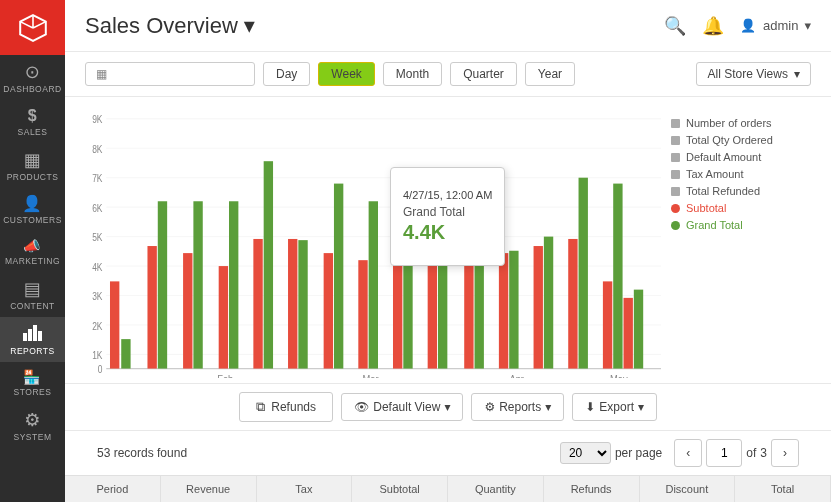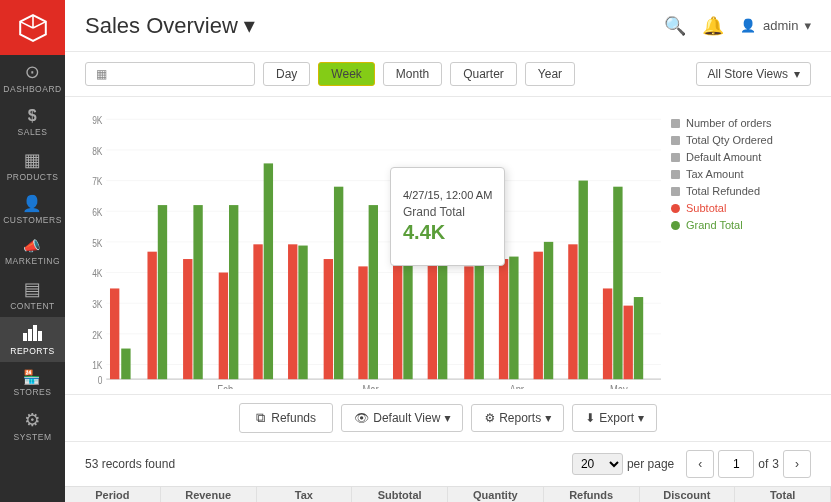--- a/index.html
+++ b/index.html
@@ -218,21 +218,21 @@
       border-radius: 3px;
       font-size: 12px;
       color: #444;
       cursor: pointer;
     }
 
     
     .records-bar {
       display: flex;
       align-items: center;
-      padding: 8px 20px;
+      padding: 8px 32px;
       background: #fff;
       border-top: 1px solid #e8e8e8;
       font-size: 12px;
       color: #444;
       gap: 12px;
     }
     .records-count { margin-right: auto; }
     .per-page-select {
       display: flex;
       align-items: center;
@@ -269,23 +269,22 @@
       border-radius: 3px;
       text-align: center;
       font-size: 12px;
     }
 
     
     .table-header {
       display: flex;
       background: #f0f0f0;
       border-top: 1px solid #e0e0e0;
-      height: 16px;
+      height: 27px;
       flex-shrink: 0;
-      font-weight: bold;
     }
     .table-header-cell {
       flex: 1;
       display: flex;
       align-items: center;
       justify-content: center;
       font-size: 11px;
       color: #555;
       border-right: 1px solid #e0e0e0;
       padding: 0 6px;

